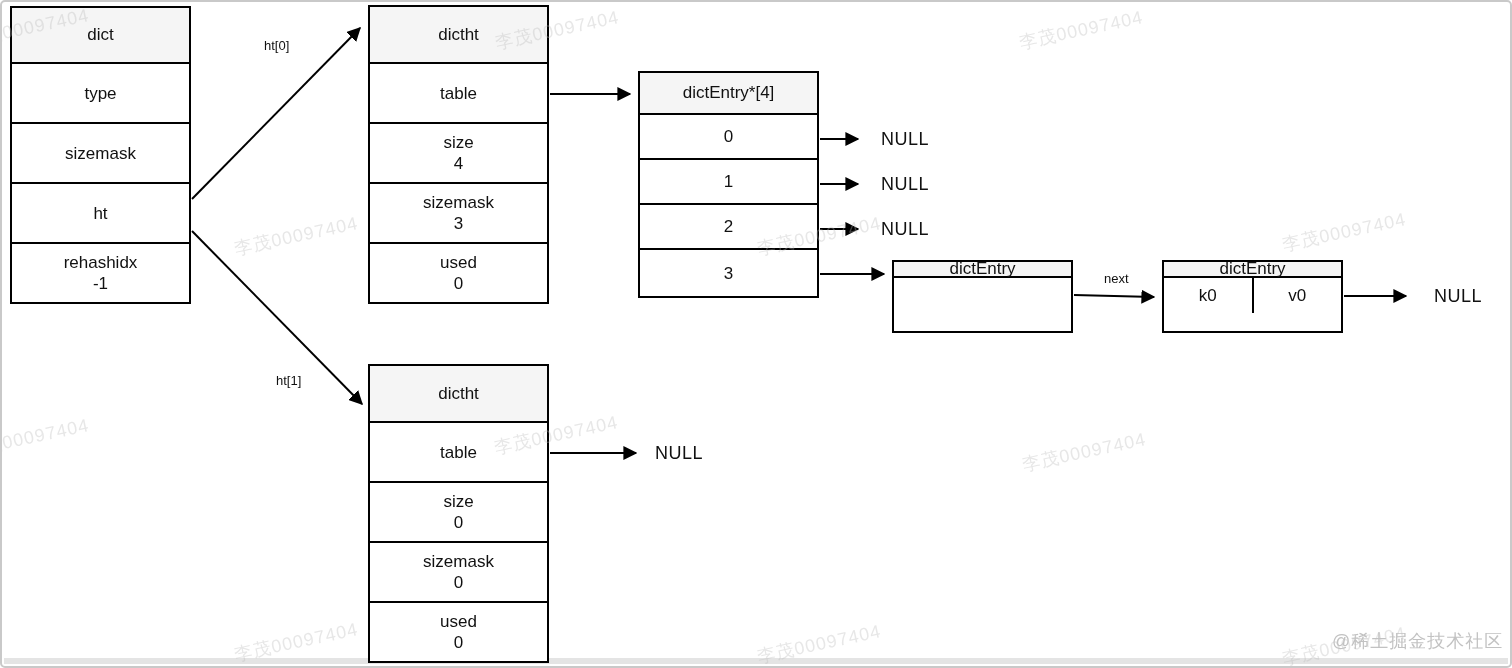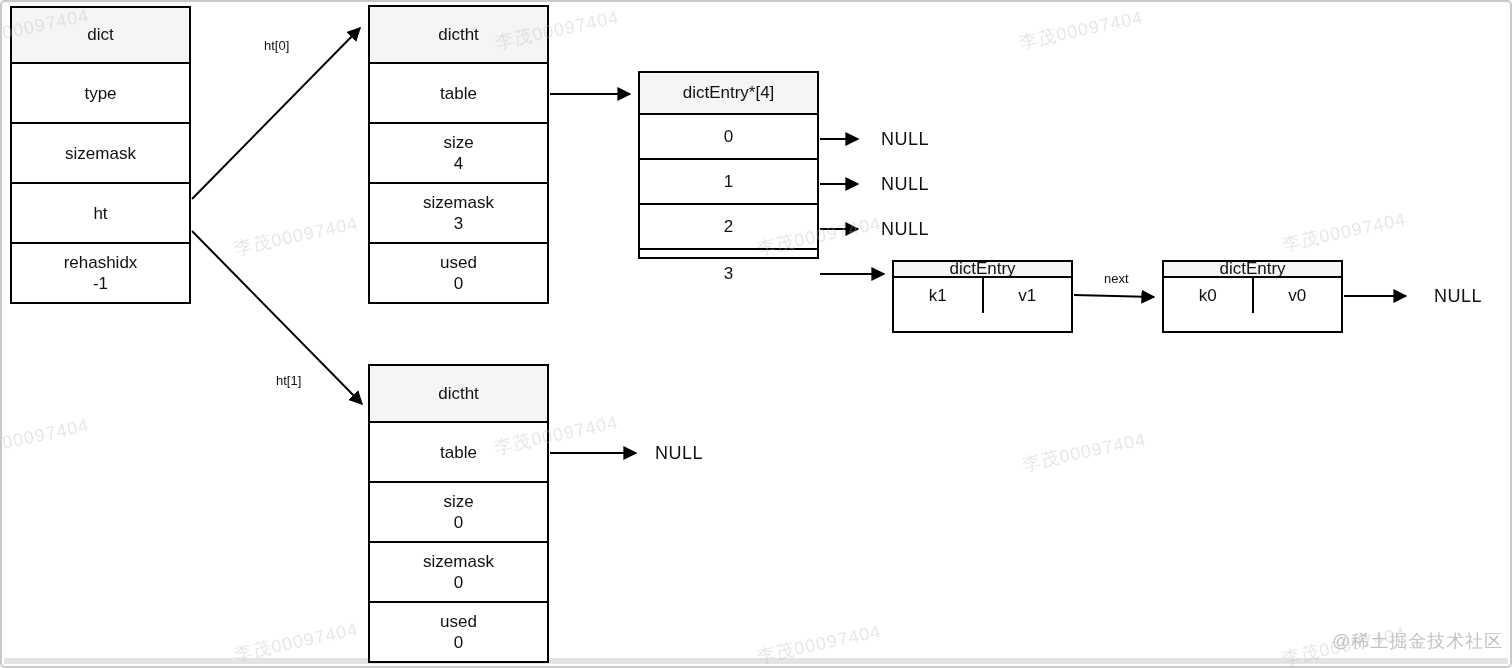--- a/index.html
+++ b/index.html
@@ -112,34 +112,30 @@
     <div class="row">
       <span>sizemask</span>
       <span>3</span>
     </div>
     <div class="row">
       <span>used</span>
       <span>0</span>
     </div>
   </div>
 
-  <div class="sbox arr" style="left:636px;top:69px;width:181px;height:188px;">
+  <div class="sbox arr" style="left:636px;top:69px;width:181px;height:227px;">
     <div class="hdr">dictEntry*[4]</div>
     <div class="row">0</div>
     <div class="row">1</div>
     <div class="row">2</div>
     <div class="row">3</div>
   </div>
 
   <div class="sbox entry" style="left:890px;top:258px;width:181px;height:73px;">
     <div class="hdr">dictEntry</div>
-    <div class="cells">
-      <div class="cell">k1</div>
-      <div class="cell">v1</div>
-    </div>
   </div>
 
   <div class="sbox entry" style="left:1160px;top:258px;width:181px;height:73px;">
     <div class="hdr">dictEntry</div>
     <div class="cells">
       <div class="cell">k0</div>
       <div class="cell">v0</div>
     </div>
   </div>
 

